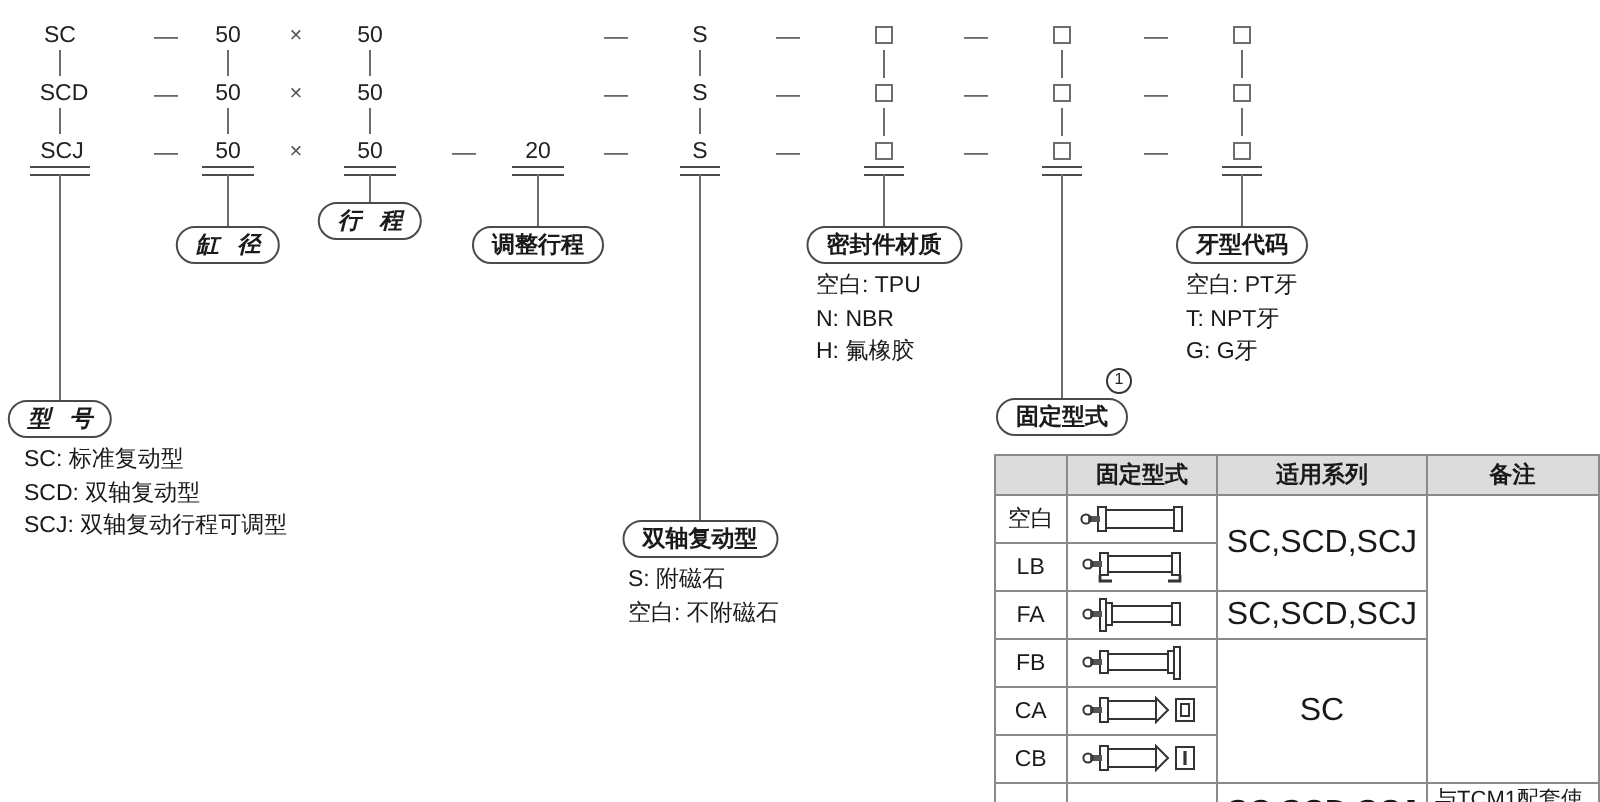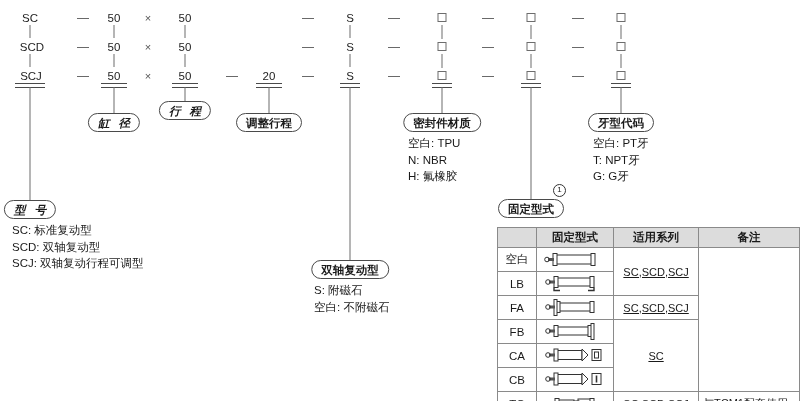--- a/index.html
+++ b/index.html
@@ -110,21 +110,21 @@
     color:#1a1a1a;
   }
   table.fix thead th{
     background:#dcdcdc;
     height:19px;
     font-weight:bold;
   }
   table.fix tbody td{height:23px;}
   td.c1{width:34px;text-align:left;padding-left:5px;}
   td.c2{width:70px;}
-  td.c3{width:79px;text-align:left;padding-left:4px;font-size:11px;text-decoration:underline;}
+  td.c3{width:79px;text-align:left;padding-left:4px;font-size:16px;}
   td.c4{width:110px;font-size:11px;}
   td.c4.txt{text-align:left;padding-left:4px;}
 
   
   .cyl{display:block;margin:0 auto;}
 
   .foot{
     position:absolute;
     font-size:11.5px;
     white-space:nowrap;

